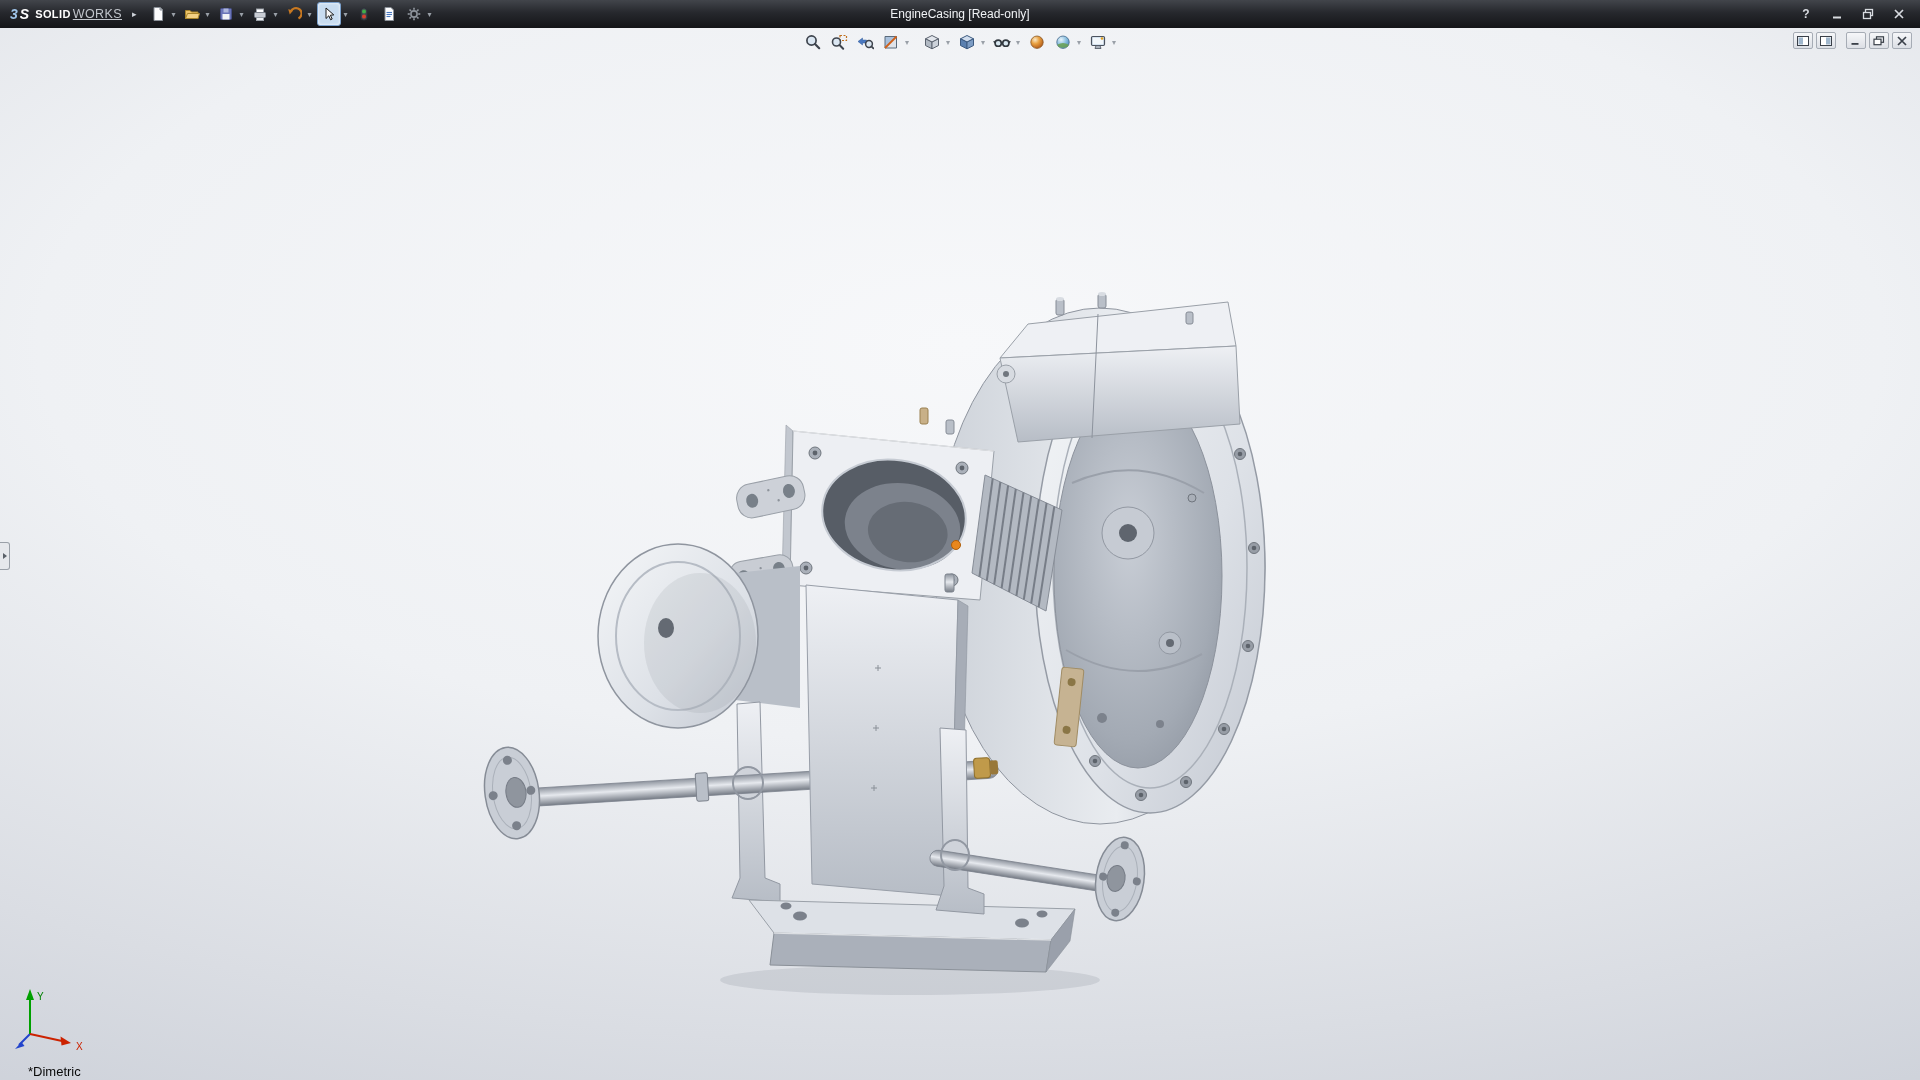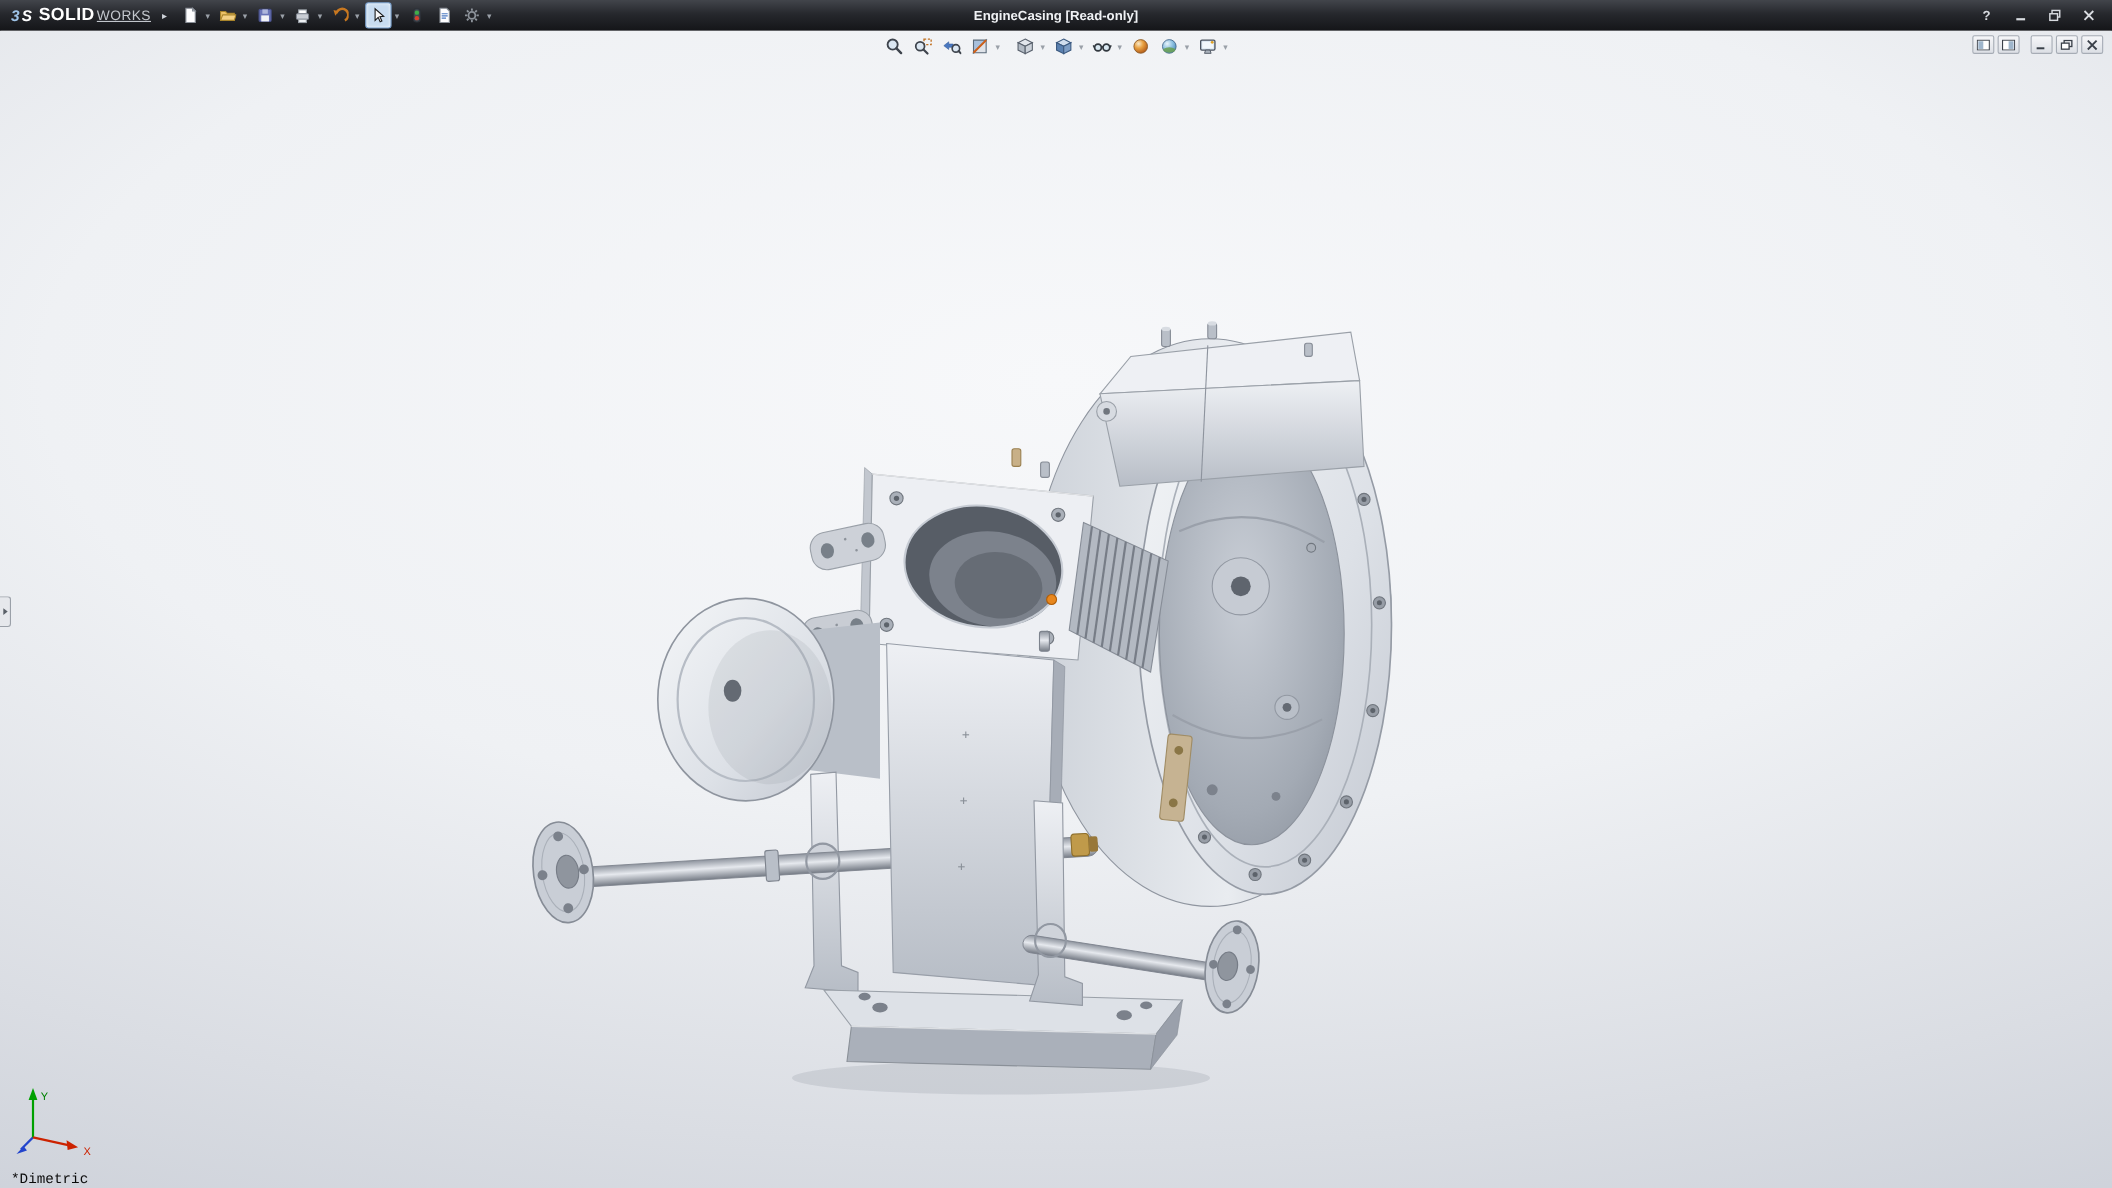--- a/index.html
+++ b/index.html
@@ -4,45 +4,45 @@
 <style>
   html,body{margin:0;padding:0;background:#222;}
   body{width:1920px;height:1080px;overflow:hidden;font-family:"Liberation Sans",sans-serif;}
   .window{position:relative;width:1920px;height:1080px;background:#e8eaee;box-shadow:inset 0 0 0 1px #6b7078;}
 
   
   .titlebar{height:28px;background:linear-gradient(#42454b,#26282d 45%,#141518);display:flex;align-items:center;position:relative;color:#e8eaee;}
   .brand{display:flex;align-items:baseline;gap:2px;padding:0 8px 0 10px;height:100%;align-items:center;}
   .logo3{font-style:italic;font-weight:bold;font-size:14px;color:#9fc4e8;}
   .logoS{font-style:italic;font-weight:bold;font-size:14px;color:#ffffff;margin-right:4px;}
-  .b1{font-weight:bold;font-size:16px;letter-spacing:.4px;color:#ffffff;}
+  .b1{font-weight:bold;font-size:11px;letter-spacing:.4px;color:#ffffff;}
   .b2{font-size:12.5px;letter-spacing:.4px;color:#c2c6cc;text-decoration:underline;}
   .menu-arrow{color:#cfd3da;font-size:9px;margin:0 10px 0 2px;}
   .tb-tools{display:flex;align-items:center;}
   .tool-group{display:flex;align-items:center;margin-right:3px;}
   .tool{width:22px;height:22px;display:flex;align-items:center;justify-content:center;border-radius:3px;}
   .tool.pressed{background:#c8dcf0;border:1px solid #7aa0cc;box-shadow:inset 0 0 3px #ffffff;}
   .caret{font-size:8px;color:#9aa0a8;margin-left:1px;width:8px;text-align:center;}
-  .doc-title{position:absolute;left:50%;transform:translateX(-50%);top:0;height:42px;line-height:28px;font-size:12px;color:#f0f2f5;white-space:nowrap;pointer-events:none;font-weight:bold;}
+  .doc-title{position:absolute;left:50%;transform:translateX(-50%);top:0;height:42px;line-height:28px;font-size:12px;color:#f0f2f5;white-space:nowrap;pointer-events:none;}
   .win-controls{margin-left:auto;display:flex;align-items:center;gap:13px;padding-right:12px;}
   .wbtn{width:18px;height:18px;display:flex;align-items:center;justify-content:center;color:#d8dbe0;font-size:12px;font-weight:bold;}
 
   
   .viewport{position:absolute;top:28px;left:0;right:0;bottom:0;
     background:radial-gradient(120% 95% at 50% 30%, #f7f8fa 0%, #eff1f4 40%, #dadde3 70%, #c3c8d2 100%);}
   .headsup{position:absolute;top:3px;left:50%;transform:translateX(-50%);display:flex;align-items:center;z-index:5;}
   .hgroup{display:flex;align-items:center;margin:0 2px;}
   .hbtn{width:22px;height:22px;display:flex;align-items:center;justify-content:center;border-radius:3px;}
   .hsep{width:6px;}
   .doc-controls{position:absolute;top:4px;right:8px;display:flex;align-items:center;z-index:5;}
   .dbtn{width:18px;height:15px;border:1px solid #a6acb5;background:linear-gradient(#f6f7f9,#dcdfe5);border-radius:2px;display:flex;align-items:center;justify-content:center;margin-left:3px;}
   .dspacer{width:7px;}
   .model{position:absolute;inset:0;width:100%;height:100%;}
   .triad{position:absolute;left:0;bottom:14px;width:110px;height:92px;}
-  .view-label{position:absolute;left:10px;bottom:1px;font-size:13px;color:#0a0a0a;font-family:Liberation Mono, monospace;}
+  .view-label{position:absolute;left:28px;bottom:1px;font-size:13px;color:#0a0a0a;}
   .flyout-tab{position:absolute;left:0;top:514px;width:9px;height:26px;background:#e6e8ec;border:1px solid #9aa0a8;border-left:none;border-radius:0 3px 3px 0;display:flex;align-items:center;justify-content:center;}
   .flyout-tab .tri{width:0;height:0;border-top:3px solid transparent;border-bottom:3px solid transparent;border-left:4px solid #5a6068;}
 </style>
 </head>
 <body>
 
 <div class="window">
 
   <header class="titlebar">
     <div class="brand">

